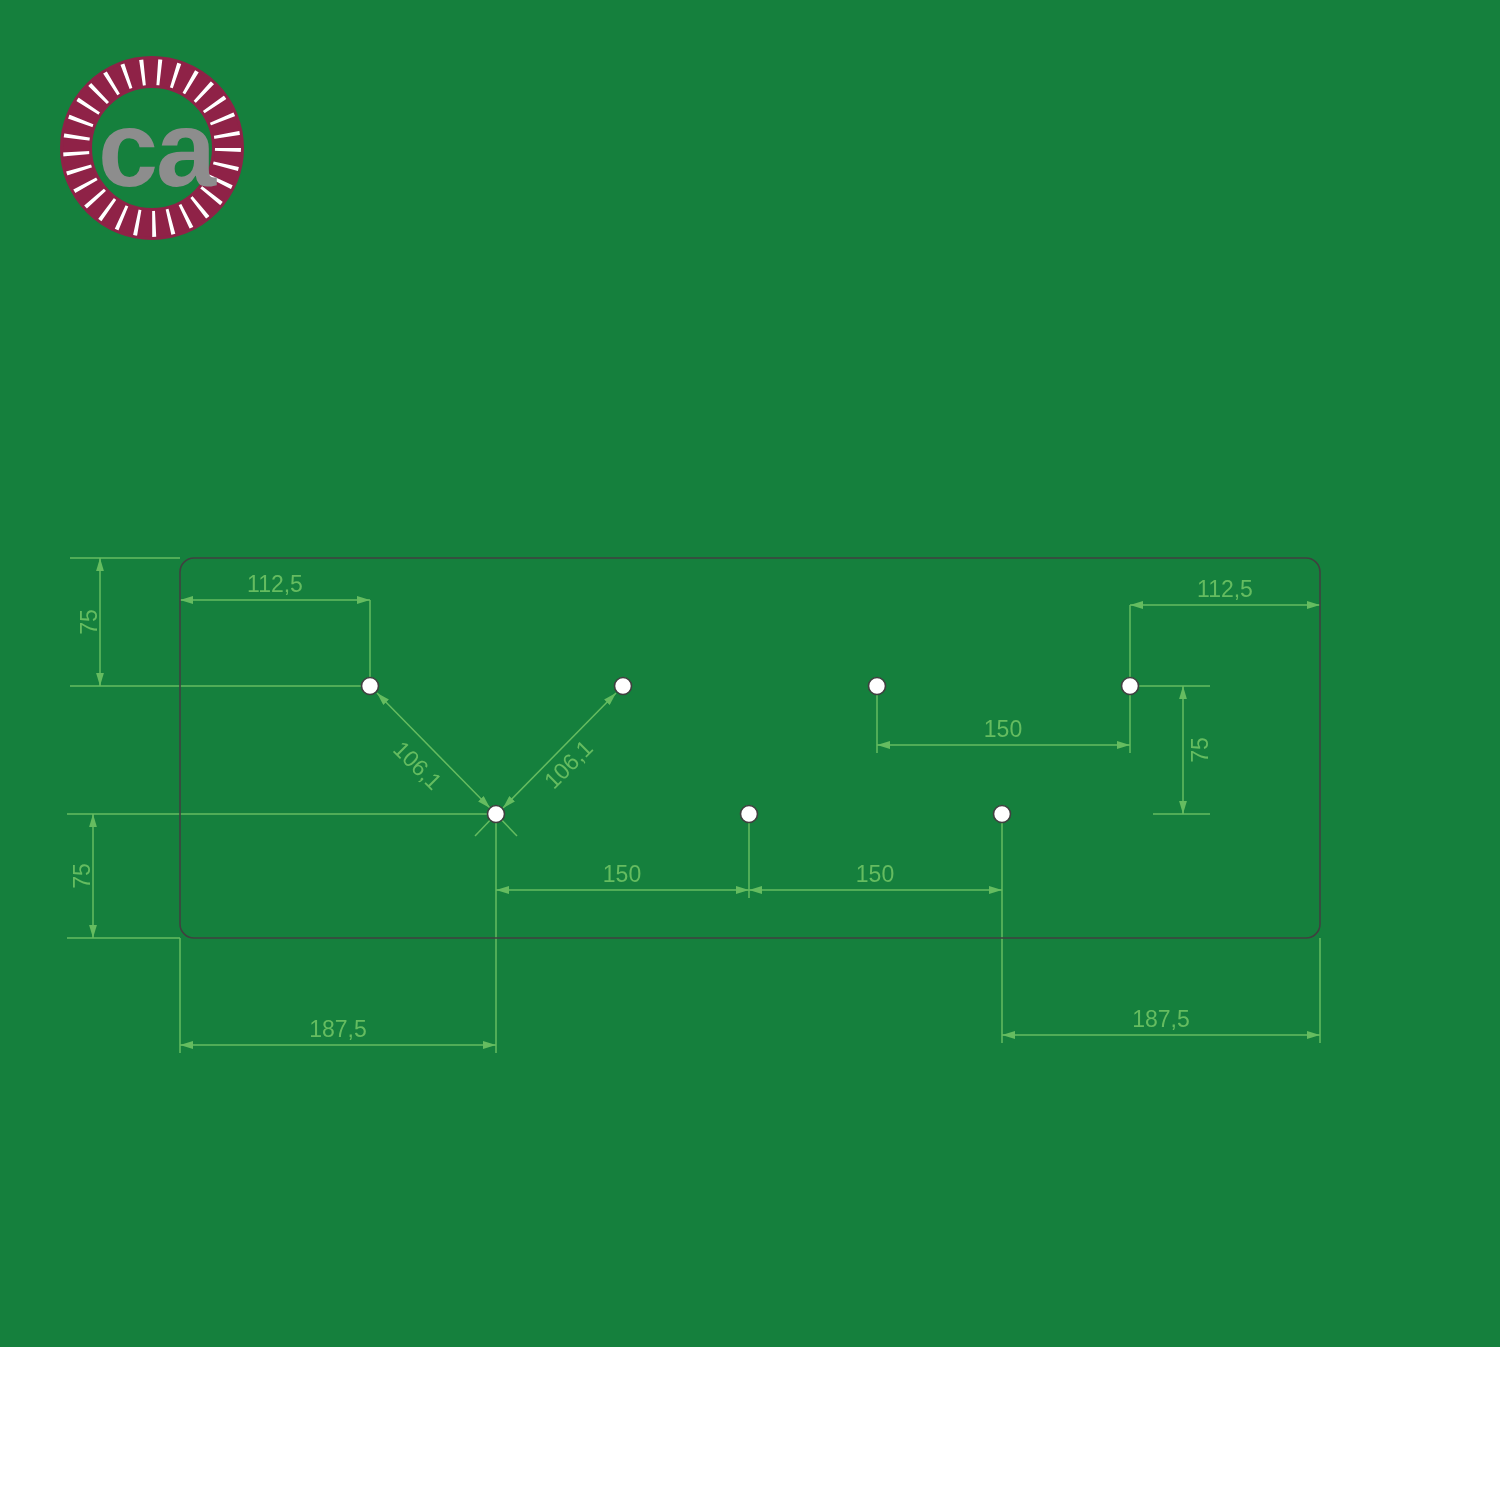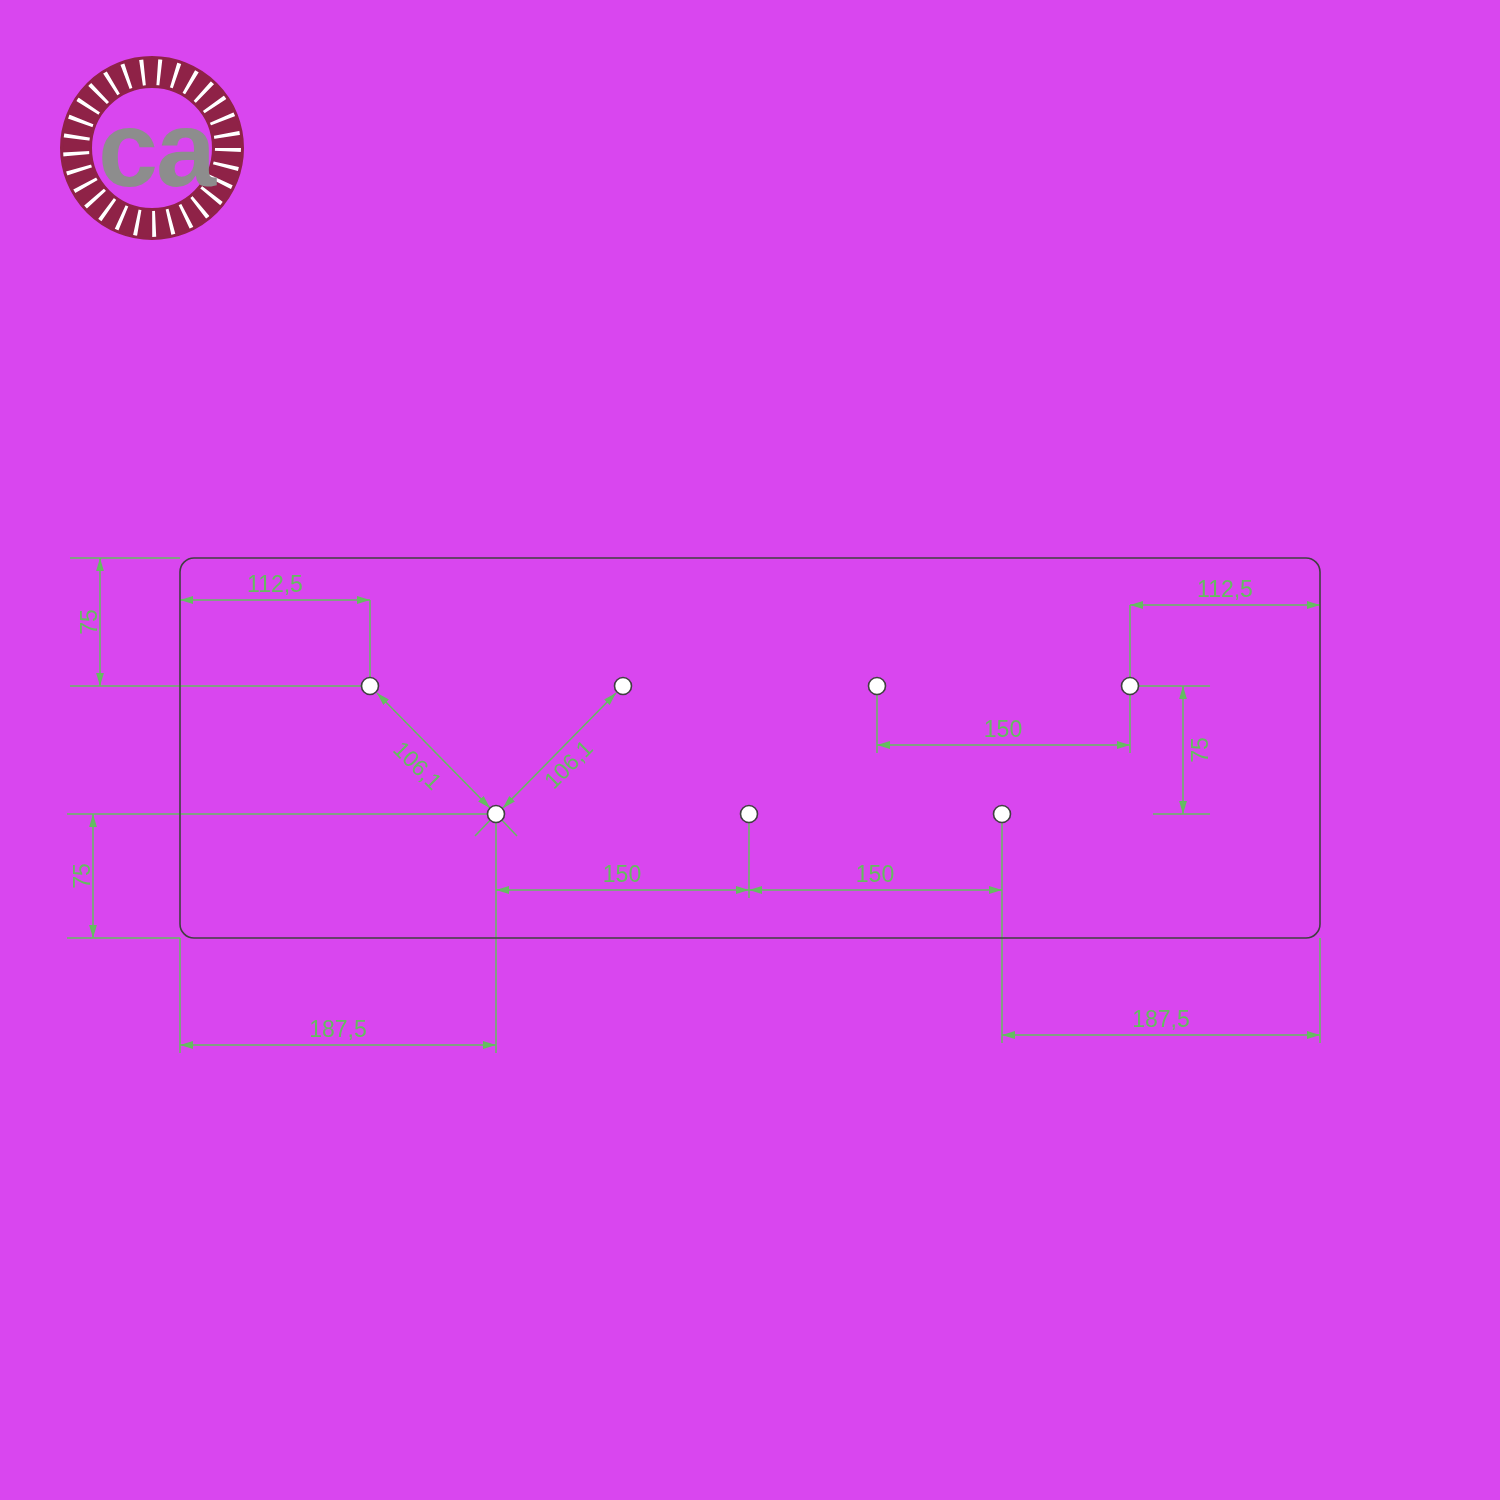--- a/index.html
+++ b/index.html
@@ -3,22 +3,22 @@
 <meta charset="utf-8">
 <style>
   html, body {
     margin: 0;
     padding: 0;
     background: #ffffff;
   }
   .stage {
     position: relative;
     width: 1500px;
-    height: 1500px;
-    background: #d946ef;
+    height: 1347px;
+    background: #15803d;
     overflow: hidden;
   }
   svg { display: block; }
   .dim-text {
     font-family: "Liberation Sans", sans-serif;
     font-size: 23px;
   }
   .logo-glyph {
     font-family: "Liberation Sans", sans-serif;
     font-size: 108px;

